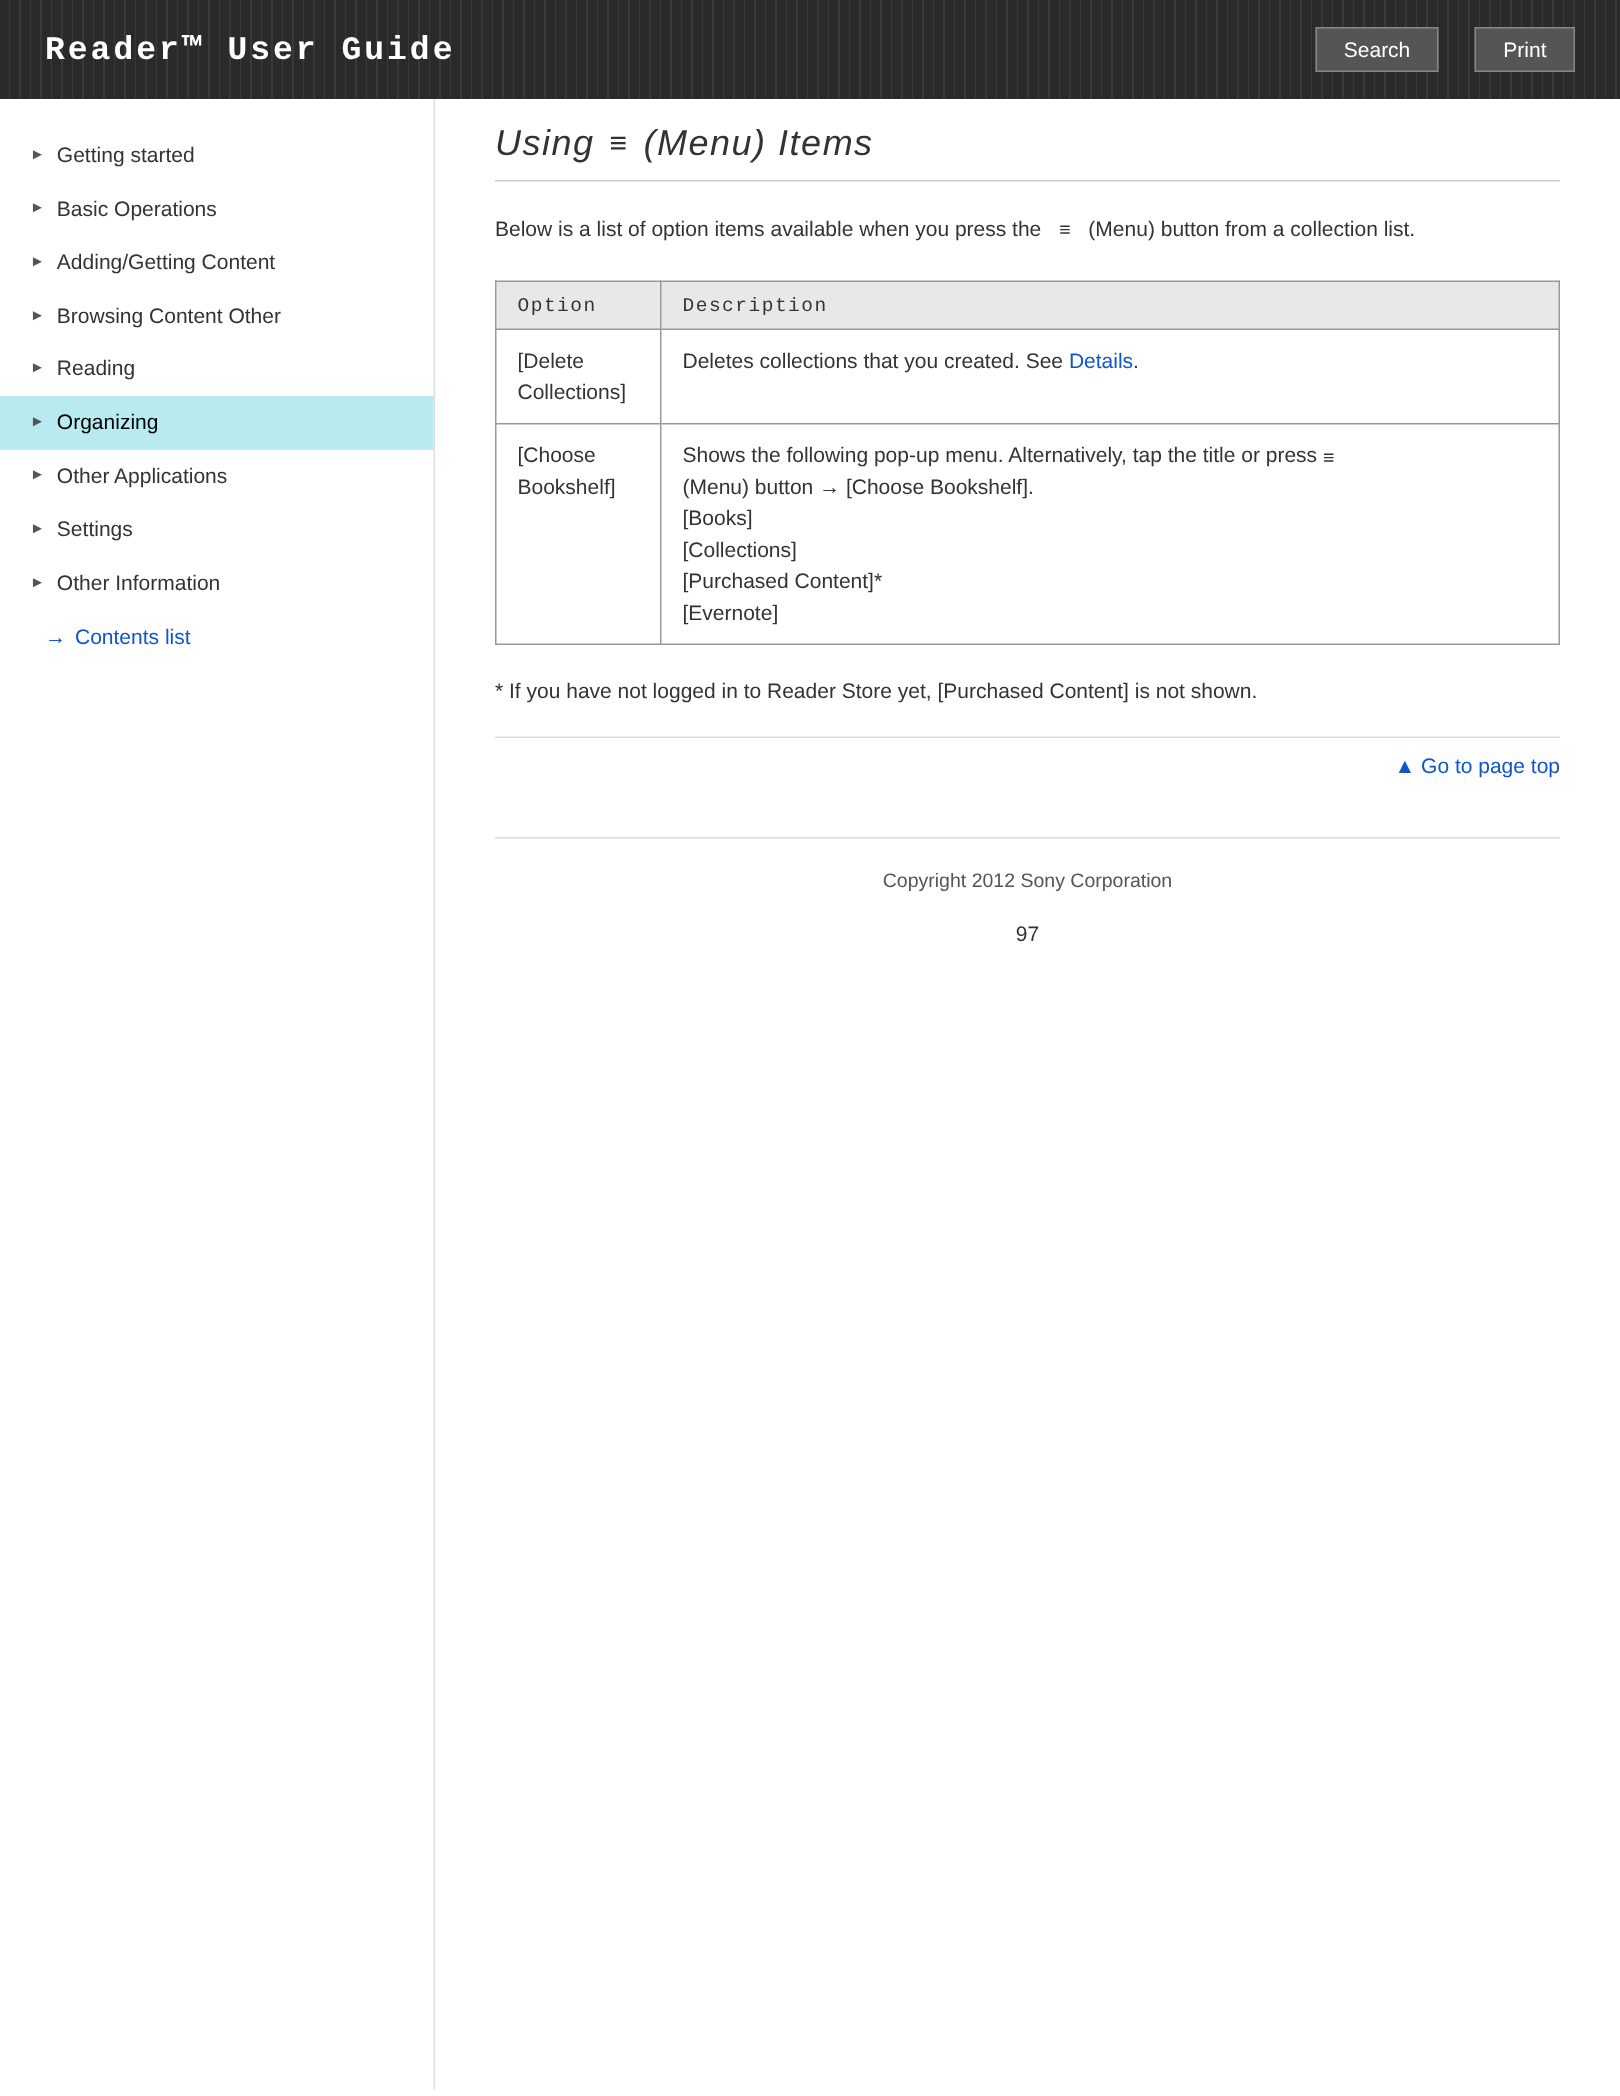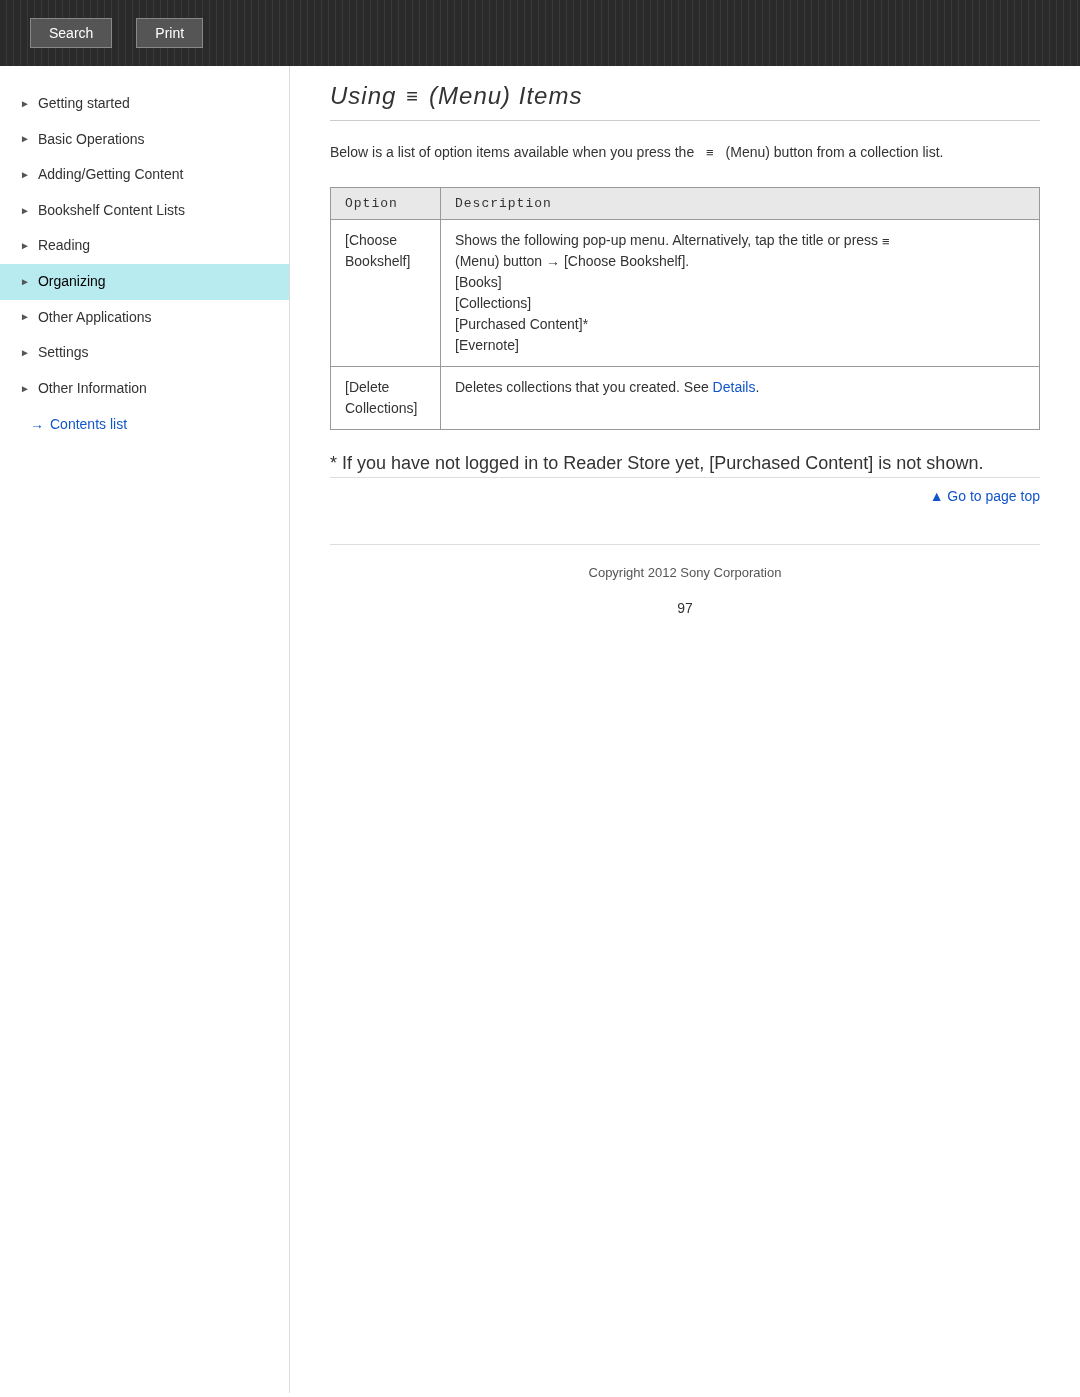--- a/index.html
+++ b/index.html
@@ -169,21 +169,22 @@
       width: 110px;
       font-weight: normal;
     }
     .link-text {
       color: #1155cc;
       text-decoration: none;
     }
 
     
     .footnote {
-      font-size: 18px;
+      font-size: 14px;
+      margin-bottom: 20px;
       line-height: 1.5;
     }
 
     
     .go-to-top {
       text-align: right;
       font-size: 14px;
       color: #1155cc;
       padding: 10px 0;
       border-top: 1px solid #ddd;
@@ -215,20 +216,21 @@
     .menu-icon-inline {
       display: inline-block;
       font-size: 13px;
       vertical-align: middle;
     }
   </style>
 </head>
 <body>
 
 <div class="header">
+  <span class="header-title">Reader™ User Guide</span>
   <div class="header-buttons">
     <button class="header-btn">Search</button>
     <button class="header-btn">Print</button>
   </div>
 </div>
 
 <div class="main-layout">
 
   <div class="sidebar">
     <div class="sidebar-item">
@@ -238,21 +240,21 @@
     <div class="sidebar-item">
       <span class="sidebar-arrow">►</span>
       <span>Basic Operations</span>
     </div>
     <div class="sidebar-item">
       <span class="sidebar-arrow">►</span>
       <span>Adding/Getting Content</span>
     </div>
     <div class="sidebar-item">
       <span class="sidebar-arrow">►</span>
-      <span>Bookshelf Content Lists</span>
+      <span>Browsing Content Other</span>
     </div>
     <div class="sidebar-item">
       <span class="sidebar-arrow">►</span>
       <span>Reading</span>
     </div>
     <div class="sidebar-item active">
       <span class="sidebar-arrow">►</span>
       <span>Organizing</span>
     </div>
     <div class="sidebar-item">
@@ -289,39 +291,39 @@
     </p>
 
     <table class="content-table">
       <thead>
         <tr>
           <th>Option</th>
           <th>Description</th>
         </tr>
       </thead>
       <tbody>
+        <tr class="table-row">
+          <td class="td-option">[Delete Collections]</td>
+          <td>
+            <span>Deletes collections that you created. See </span><a class="link-text">Details</a><span>.</span>
+          </td>
+        </tr>
         <tr class="table-row">
           <td class="td-option">[Choose Bookshelf]</td>
           <td>
             <span>Shows the following pop-up menu. Alternatively, tap the title or press </span>
             <span class="menu-icon-inline">≡</span>
             <br>
             <span>(Menu) button → [Choose Bookshelf].</span><br>
             <span>[Books]</span><br>
             <span>[Collections]</span><br>
             <span>[Purchased Content]*</span><br>
             <span>[Evernote]</span>
           </td>
         </tr>
-        <tr class="table-row">
-          <td class="td-option">[Delete Collections]</td>
-          <td>
-            <span>Deletes collections that you created. See </span><a class="link-text">Details</a><span>.</span>
-          </td>
-        </tr>
       </tbody>
     </table>
 
     <p class="footnote">* If you have not logged in to Reader Store yet, [Purchased Content] is not shown.</p>
 
     <div class="go-to-top">
       <a class="link-text">▲ Go to page top</a>
     </div>
 
     <div class="footer">

